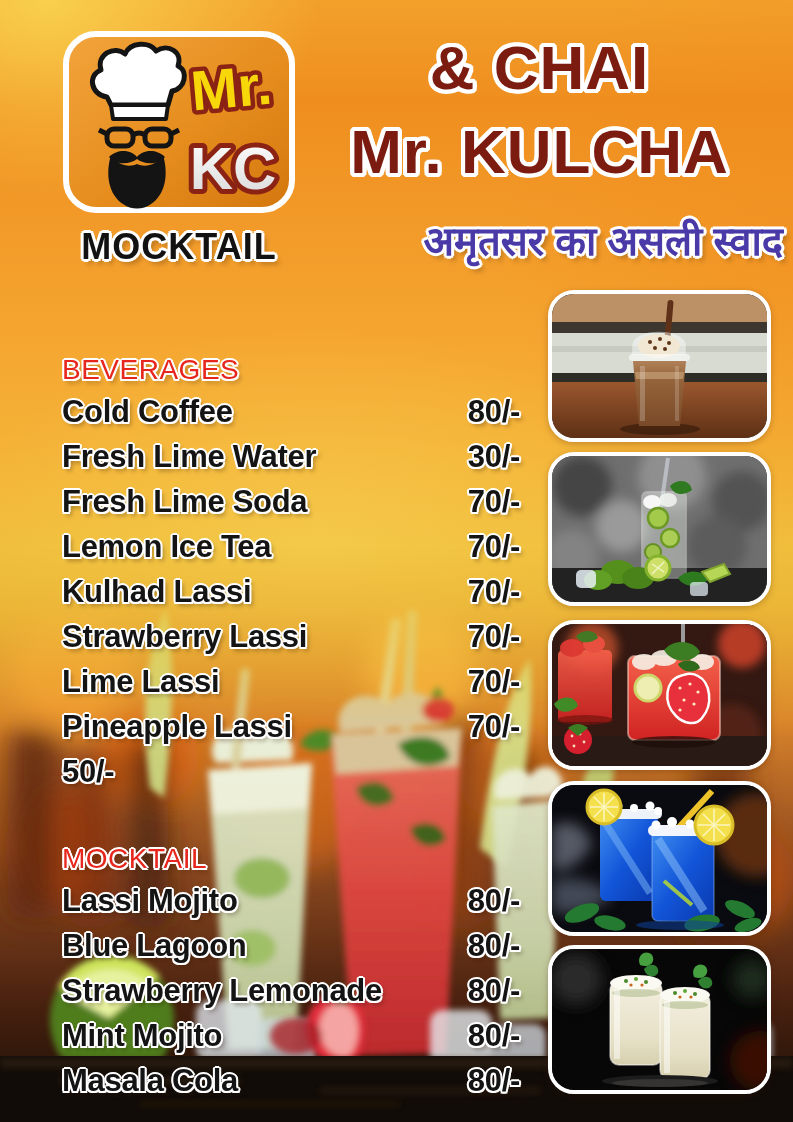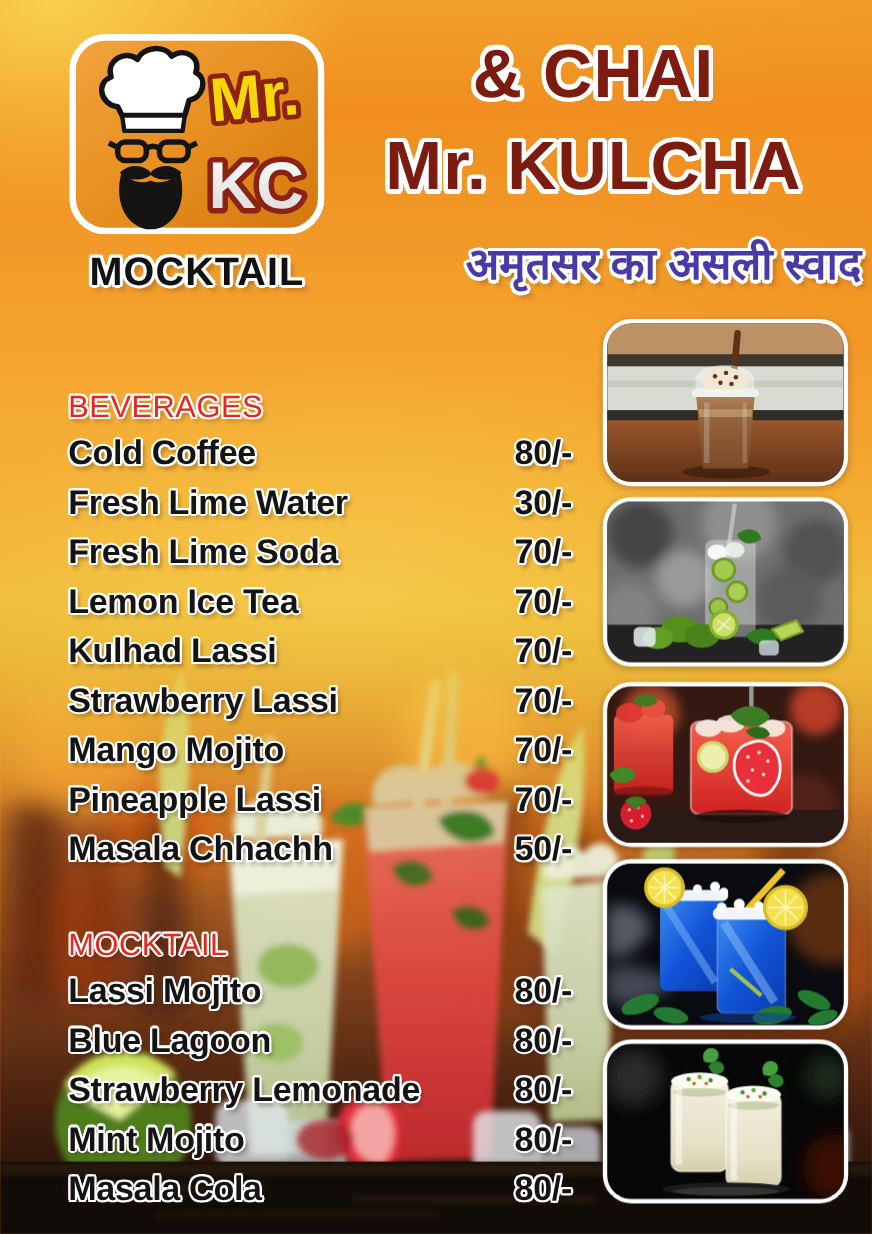--- a/index.html
+++ b/index.html
@@ -230,29 +230,28 @@
       </div>
       <div class="menu-row">
         <span class="ow2">Kulhad Lassi</span>
         <span class="ow2">70/-</span>
       </div>
       <div class="menu-row">
         <span class="ow2">Strawberry Lassi</span>
         <span class="ow2">70/-</span>
       </div>
       <div class="menu-row">
-        <span class="ow2">Mango Mojito</span>
+        <span class="ow2">Lime Lassi</span>
         <span class="ow2">70/-</span>
       </div>
       <div class="menu-row">
         <span class="ow2">Pineapple Lassi</span>
         <span class="ow2">70/-</span>
       </div>
       <div class="menu-row">
-        <span class="ow2">Masala Chhachh</span>
         <span class="ow2">50/-</span>
       </div>
     </div>
 
     <div class="section">
       <div class="section-header ow2">MOCKTAIL</div>
       <div class="menu-row">
         <span class="ow2">Lassi Mojito</span>
         <span class="ow2">80/-</span>
       </div>

